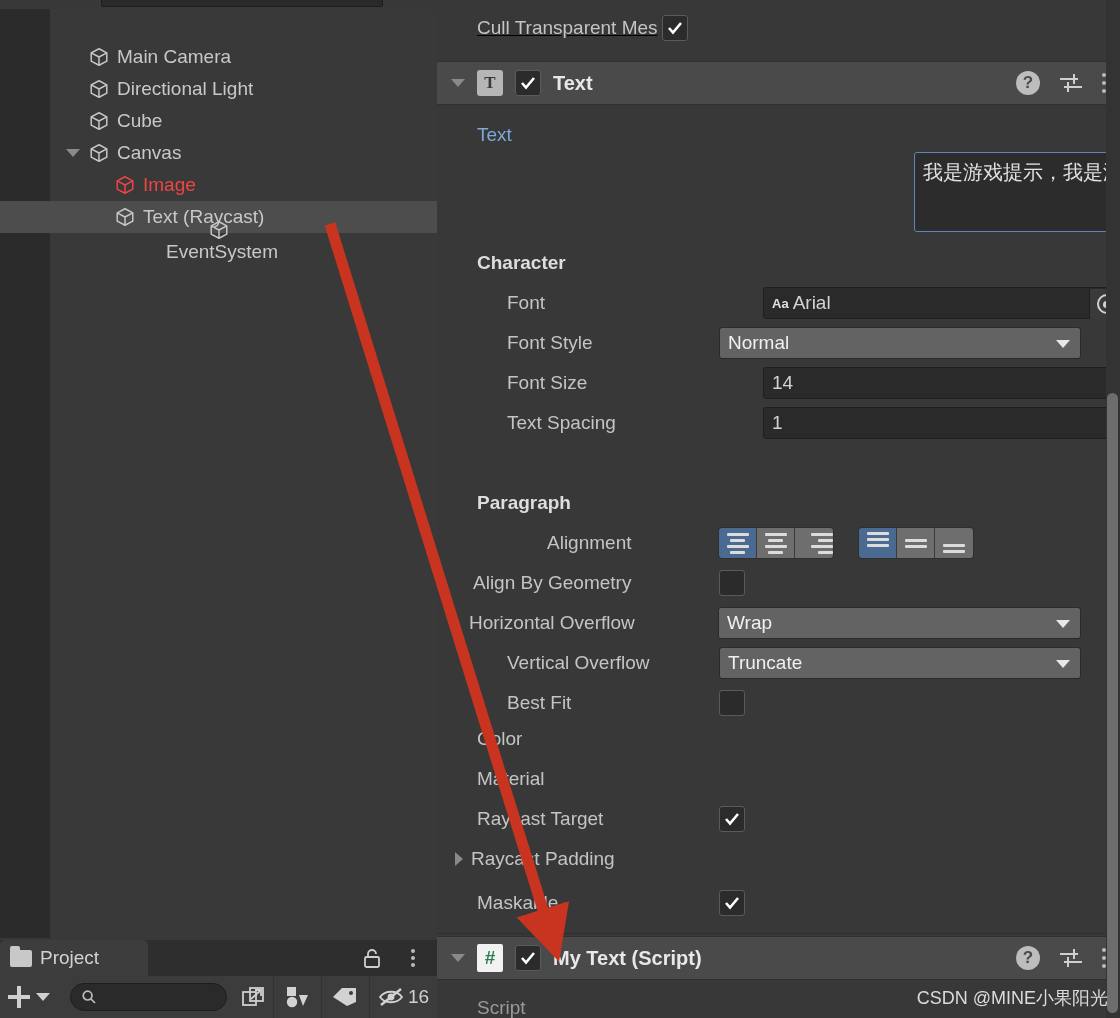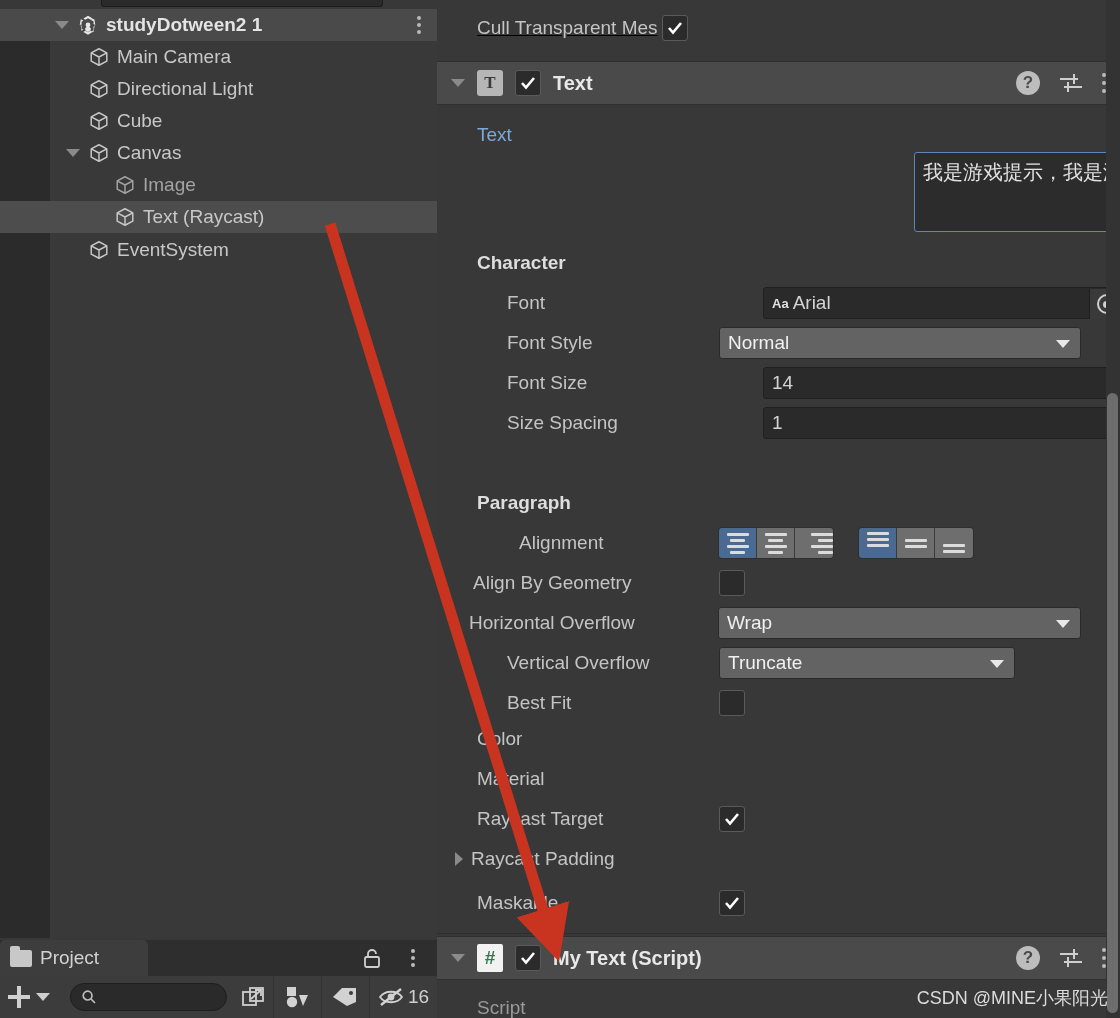--- a/index.html
+++ b/index.html
@@ -35,21 +35,21 @@
   }
   .row {
     position: absolute; left: 0; width: 437px; height: 32px;
     display: flex; align-items: center;
     font-size: 19px; color: #c8c8c8; white-space: nowrap;
   }
   .row.scene-row {
     background: #4a4a4a; font-weight: bold; color: #e4e4e4;
   }
   .row.selected { background: #4d4d4d; }
-  .row.dim { color: #a3a3a3; }
+  .row.dim { color: #ef4444; }
   .tri {
     width: 0; height: 0; flex: 0 0 auto;
     border-left: 7px solid transparent; border-right: 7px solid transparent;
     border-top: 8px solid #8a8a8a;
   }
   .tri.right {
     border-left: 8px solid #8a8a8a; border-right: none;
     border-top: 7px solid transparent; border-bottom: 7px solid transparent;
   }
   .spacer { flex: 0 0 auto; }
@@ -232,35 +232,20 @@
 <body>
 
 <div id="root">
 
   <div id="hierarchy">
     <div class="hier-topstrip"></div>
     <div class="hier-topfield"></div>
     <div class="hier-gutter"></div>
     <div class="hier-body"></div>
 
-    <div class="row scene-row" style="top:9px">
-      <div class="spacer" style="width:55px"></div>
-      <div class="tri"></div>
-      <div class="spacer" style="width:8px"></div>
-      <svg class="unity-ico" viewBox="0 0 24 24">
-        <path fill="#e8e8e8" d="M12 2l5 3-2 1.2L12 4.6 9 6.2 7 5l5-3zm7 4l1 6-2-1.2V7.8L15 6.5 17 5.3 19 6zM5 6l2 1.3L5 8.5v3L3 12l1-6 1 0zm14 8l-1 6-2-1.2 2-1.2v-3.6L20 12l-1 2zM5 12.6V16l2 1.2L5 18.4 4 12.4 5 12.6zM12 13.4l3 1.8v2.6l-3 1.8-3-1.8v-2.6l3-1.8zm0 6.6l3-1.6 2 1.2-5 3-5-3 2-1.2 3 1.6z"></path>
-        <circle cx="12" cy="12" r="2.6" fill="#e8e8e8"></circle>
-      </svg>
-      <span class="row-label">studyDotween2 1</span>
-      <div class="kebab">
-          <i></i>
-          <i></i>
-          <i></i>
-        </div>
-    </div>
 
     <div id="hier-rows">
         <div class="row" style="top: 41px;">
           <div class="spacer" style="width:66px"></div>
           <div class="spacer" style="width:22px"></div>
           <svg class="cube-ico" viewBox="0 0 24 24">
             <path d="M12 3 L20.5 7.5 L20.5 16.5 L12 21 L3.5 16.5 L3.5 7.5 Z" fill="none" stroke="currentColor" stroke-width="1.6" stroke-linejoin="round"></path>
             <path d="M3.5 7.5 L12 12 L20.5 7.5 M12 12 L12 21" fill="none" stroke="currentColor" stroke-width="1.6" stroke-linejoin="round"></path>
           </svg>
           <span class="row-label">Main Camera</span>
@@ -304,21 +289,21 @@
         </div>
         <div class="row selected" style="top: 201px;">
           <div class="spacer" style="width:92px"></div>
           <div class="spacer" style="width:22px"></div>
           <svg class="cube-ico" viewBox="0 0 24 24">
             <path d="M12 3 L20.5 7.5 L20.5 16.5 L12 21 L3.5 16.5 L3.5 7.5 Z" fill="none" stroke="currentColor" stroke-width="1.6" stroke-linejoin="round"></path>
             <path d="M3.5 7.5 L12 12 L20.5 7.5 M12 12 L12 21" fill="none" stroke="currentColor" stroke-width="1.6" stroke-linejoin="round"></path>
           </svg>
           <span class="row-label">Text (Raycast)</span>
         </div>
-        <div class="row" style="top: 234px;">
+        <div class="row" style="top: 219px; flex-direction: column;">
           <div class="spacer" style="width:66px"></div>
           <div class="spacer" style="width:22px"></div>
           <svg class="cube-ico" viewBox="0 0 24 24">
             <path d="M12 3 L20.5 7.5 L20.5 16.5 L12 21 L3.5 16.5 L3.5 7.5 Z" fill="none" stroke="currentColor" stroke-width="1.6" stroke-linejoin="round"></path>
             <path d="M3.5 7.5 L12 12 L20.5 7.5 M12 12 L12 21" fill="none" stroke="currentColor" stroke-width="1.6" stroke-linejoin="round"></path>
           </svg>
           <span class="row-label">EventSystem</span>
         </div>
       </div>
   </div>
@@ -448,33 +433,33 @@
     </div>
 
     <div class="field-row" style="top:363px">
       <span class="f-label" style="margin-left:70px">Font Size</span>
       <div class="inp" style="position:absolute;left:282px;width:362px">
         <span>14</span>
       </div>
     </div>
 
     <div class="field-row" style="top:403px">
-      <span class="f-label" style="margin-left:70px">Size Spacing</span>
+      <span class="f-label" style="margin-left:70px">Text Spacing</span>
       <div class="inp" style="position:absolute;left:282px;width:362px">
         <span>1</span>
       </div>
     </div>
 
 
     <div class="field-row" style="top:483px">
       <span class="f-section" style="margin-left:40px">Paragraph</span>
     </div>
 
     <div class="field-row" style="top:523px">
-      <span class="f-label" style="margin-left:82px">Alignment</span>
+      <span class="f-label" style="margin-left:110px">Alignment</span>
       <div class="align-grp" style="position:absolute;left:281px">
         <div class="align-btn on">
           <span style="width:22px"></span>
             <span style="width:15px"></span>
             <span style="width:22px"></span>
             <span style="width:15px"></span>
         </div>
         <div class="align-btn">
           <span style="width:22px"></span>
             <span style="width:15px"></span>
@@ -515,21 +500,21 @@
     <div class="field-row" style="top:603px">
       <span class="f-label" style="margin-left:32px">Horizontal Overflow</span>
       <div class="drop" style="position:absolute;left:281px;width:363px">
         <span>Wrap</span>
         <div class="drop-caret"></div>
       </div>
     </div>
 
     <div class="field-row" style="top:643px">
       <span class="f-label" style="margin-left:70px">Vertical Overflow</span>
-      <div class="drop" style="position:absolute;left:282px;width:296px">
+      <div class="drop" style="position:absolute;left:282px;width:362px">
         <span>Truncate</span>
         <div class="drop-caret"></div>
       </div>
     </div>
 
     <div class="field-row" style="top:683px">
       <span class="f-label" style="margin-left:70px">Best Fit</span>
       <div class="chk off" style="position:absolute;left:282px">
         
       </div>

